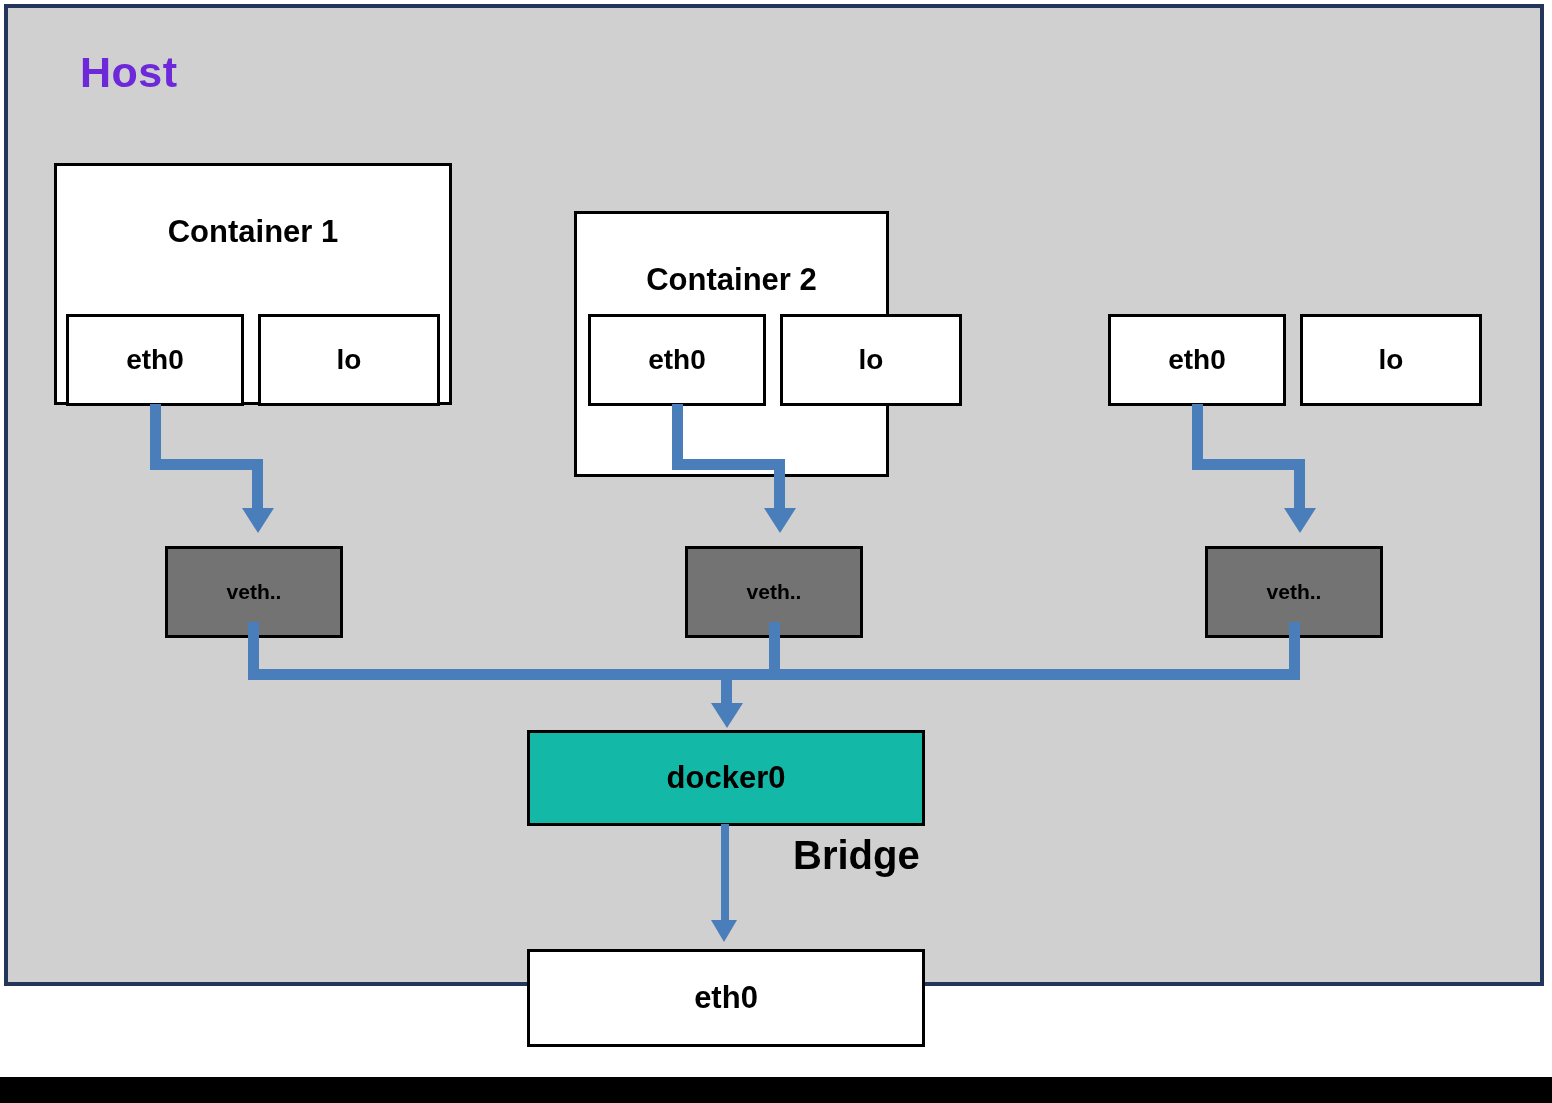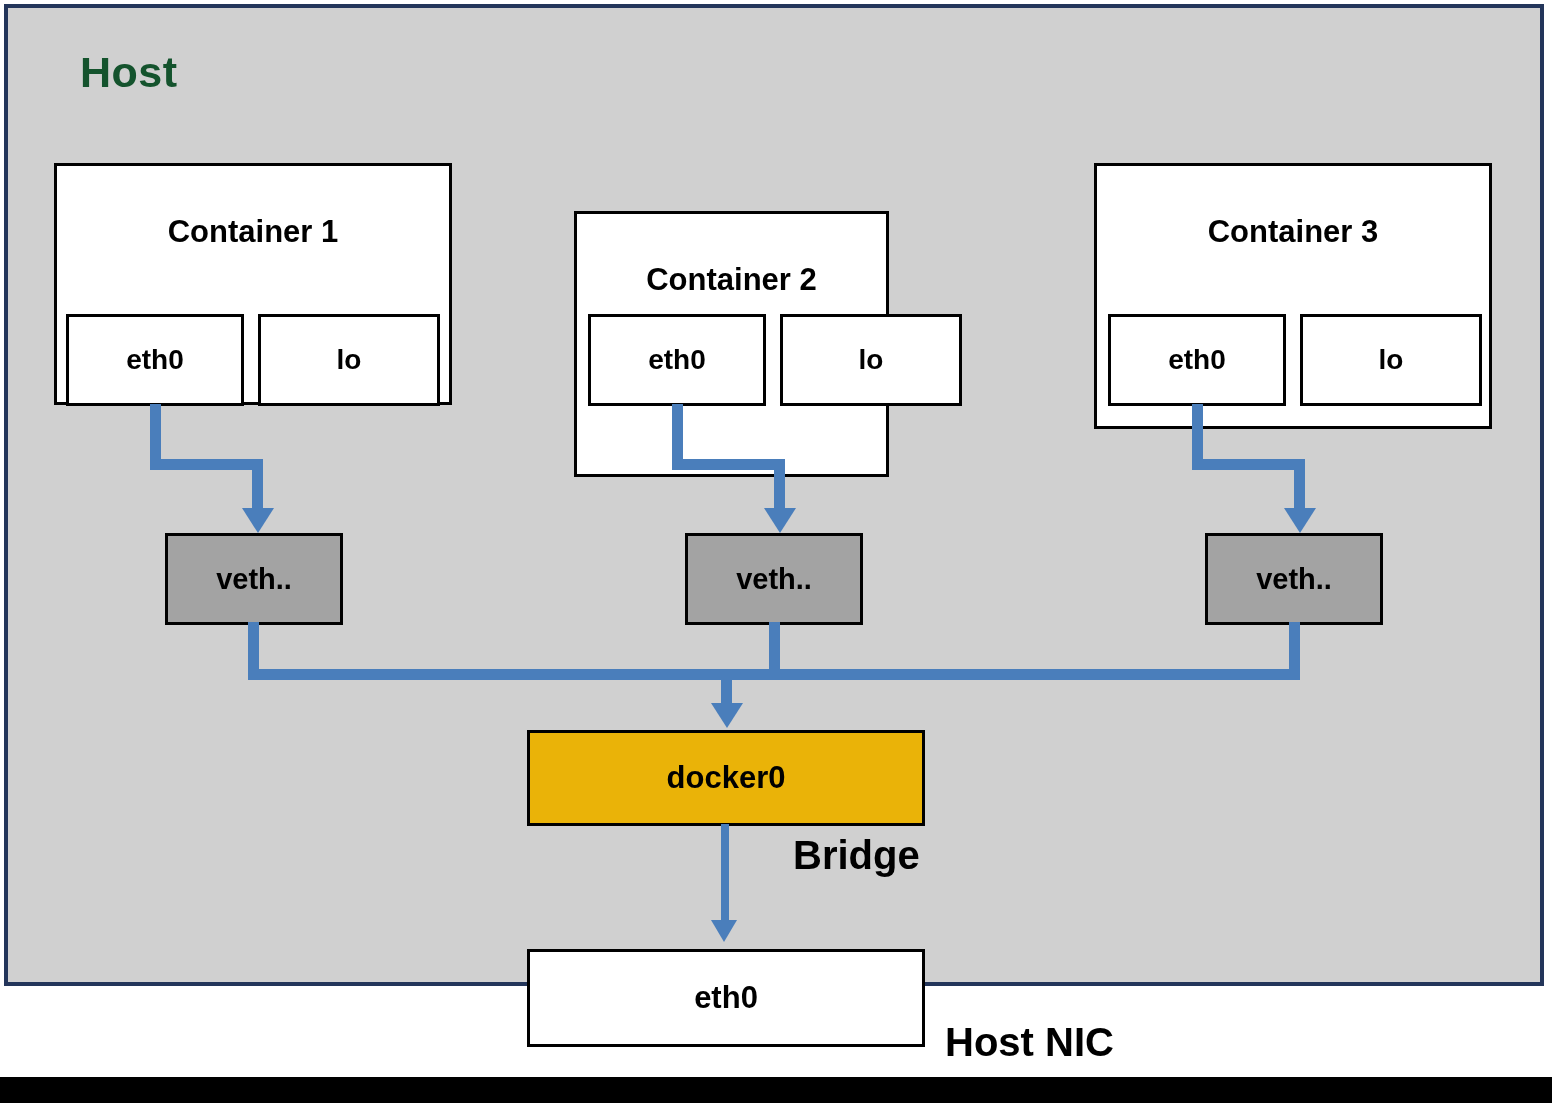--- a/index.html
+++ b/index.html
@@ -28,21 +28,21 @@
     background: #d0d0d0;
     border: 4px solid #23355a;
     box-sizing: border-box;
   }
   .host-label {
     position: absolute;
     left: 72px;
     top: 40px;
     font-size: 43px;
     font-weight: bold;
-    color: #14532d;
+    color: #6d28d9;
     letter-spacing: 0.5px;
   }
 
   
   .nic-band {
     position: absolute;
     left: 0;
     top: 986px;
     width: 1552px;
     height: 91px;
@@ -85,39 +85,40 @@
     align-items: center;
     justify-content: center;
     font-size: 28px;
     font-weight: bold;
     color: #000000;
   }
 
   
   .veth-box {
     position: absolute;
-    background: #a3a3a3;
-    border: 3px solid #000000;
-    box-sizing: border-box;
-    display: flex;
-    align-items: center;
-    justify-content: center;
-    font-size: 29px;
-    font-weight: bold;
-    color: #000000;
+    background: #737373;
+    border: 3px solid #000000;
+    box-sizing: border-box;
+    display: flex;
+    align-items: center;
+    justify-content: center;
+    font-size: 21px;
+    font-weight: bold;
+    color: #000000;
+    margin-top: 13px;
   }
 
   
   .docker0-box {
     position: absolute;
     left: 527px;
     top: 730px;
     width: 398px;
     height: 96px;
-    background: #eab308;
+    background: #14b8a6;
     border: 3px solid #000000;
     box-sizing: border-box;
     display: flex;
     align-items: center;
     justify-content: center;
     font-size: 31px;
     font-weight: bold;
     color: #000000;
   }
 
@@ -190,23 +191,20 @@
   </div>
   <div class="iface-box" style="left:66px; top:314px; width:178px; height:92px;">eth0</div>
   <div class="iface-box" style="left:258px; top:314px; width:182px; height:92px;">lo</div>
 
   <div class="container-box" style="left:574px; top:163px; width:315px; height:266px;margin-top:48px;">
     <div class="container-title">Container 2</div>
   </div>
   <div class="iface-box" style="left:588px; top:314px; width:178px; height:92px;">eth0</div>
   <div class="iface-box" style="left:780px; top:314px; width:182px; height:92px;">lo</div>
 
-  <div class="container-box" style="left:1094px; top:163px; width:398px; height:266px;">
-    <div class="container-title">Container 3</div>
-  </div>
   <div class="iface-box" style="left:1108px; top:314px; width:178px; height:92px;">eth0</div>
   <div class="iface-box" style="left:1300px; top:314px; width:182px; height:92px;">lo</div>
 
   <div class="veth-box" style="left:165px; top:533px; width:178px; height:92px;">veth..</div>
   <div class="veth-box" style="left:685px; top:533px; width:178px; height:92px;">veth..</div>
   <div class="veth-box" style="left:1205px; top:533px; width:178px; height:92px;">veth..</div>
 
   <div class="seg-v" style="left:150px; top:404px; height:60px;"></div>
   <div class="seg-h" style="left:150px; top:459px; width:113px;"></div>
   <div class="seg-v" style="left:252px; top:459px; height:62px;"></div>
@@ -231,15 +229,14 @@
   <div class="seg-v" style="left:721px; top:669px; height:43px;"></div>
   <div class="arrow-down" style="left:711px; top:703px;"></div>
 
   <div class="docker0-box">docker0</div>
   <div class="free-label bridge-label">Bridge</div>
 
   <div class="seg-v" style="left:721px; top:824px; height:104px; width:8px;"></div>
   <div class="arrow-down" style="left:711px; top:920px; border-left-width:13px; border-right-width:13px; border-top-width:22px;"></div>
 
   <div class="hostnic-box">eth0</div>
-  <div class="free-label hostnic-label">Host NIC</div>
 
 </div>
 
 </body></html>

